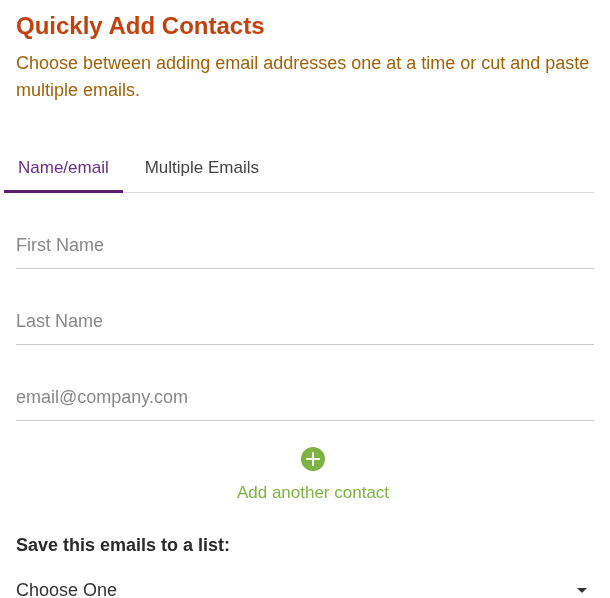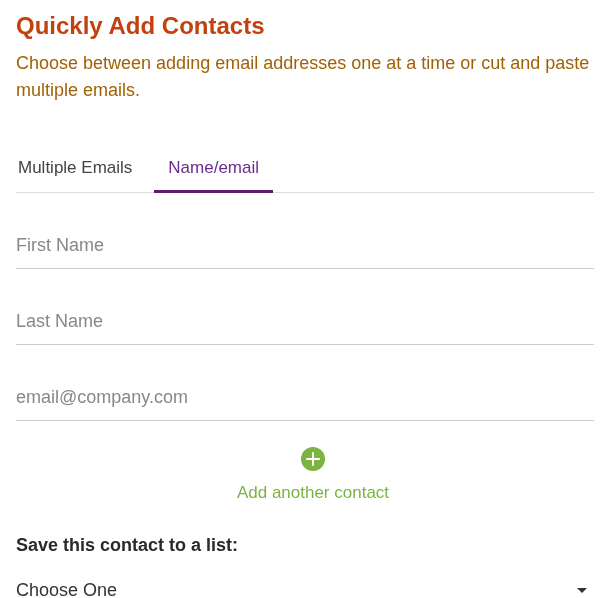--- a/index.html
+++ b/index.html
@@ -125,22 +125,22 @@
       height: 8px;
     }
   </style>
 </head>
 <body>
 
 <h1 class="header-title">Quickly Add Contacts</h1>
 <p class="header-desc">Choose between adding email addresses one at a time or cut and paste multiple emails.</p>
 
 <div class="tabs">
+  <div class="tab active">Name/email</div>
   <div class="tab">Multiple Emails</div>
-  <div class="tab active">Name/email</div>
 </div>
 
 <div class="form-field">
   <input type="text" class="form-input" placeholder="First Name" style="">
 </div>
 
 <div class="form-field">
   <input type="text" class="form-input" placeholder="Last Name" style="">
 </div>
 
@@ -150,21 +150,21 @@
 
 <div class="add-another">
   <span class="add-icon-circle">
     <svg viewBox="0 0 14 14" fill="none">
       <path d="M7 1 L7 13 M1 7 L13 7" stroke="#ffffff" stroke-width="2" stroke-linecap="round"></path>
     </svg>
   </span>
   <span class="add-another-text">Add another contact</span>
 </div>
 
-<div class="save-label">Save this contact to a list:</div>
+<div class="save-label">Save this emails to a list:</div>
 
 <div class="select-wrapper">
   <span class="select-value">Choose One</span>
   <span class="select-caret">
     <svg viewBox="0 0 12 8">
       <path d="M1 1 L6 6 L11 1 Z" fill="#333"></path>
     </svg>
   </span>
 </div>
 

